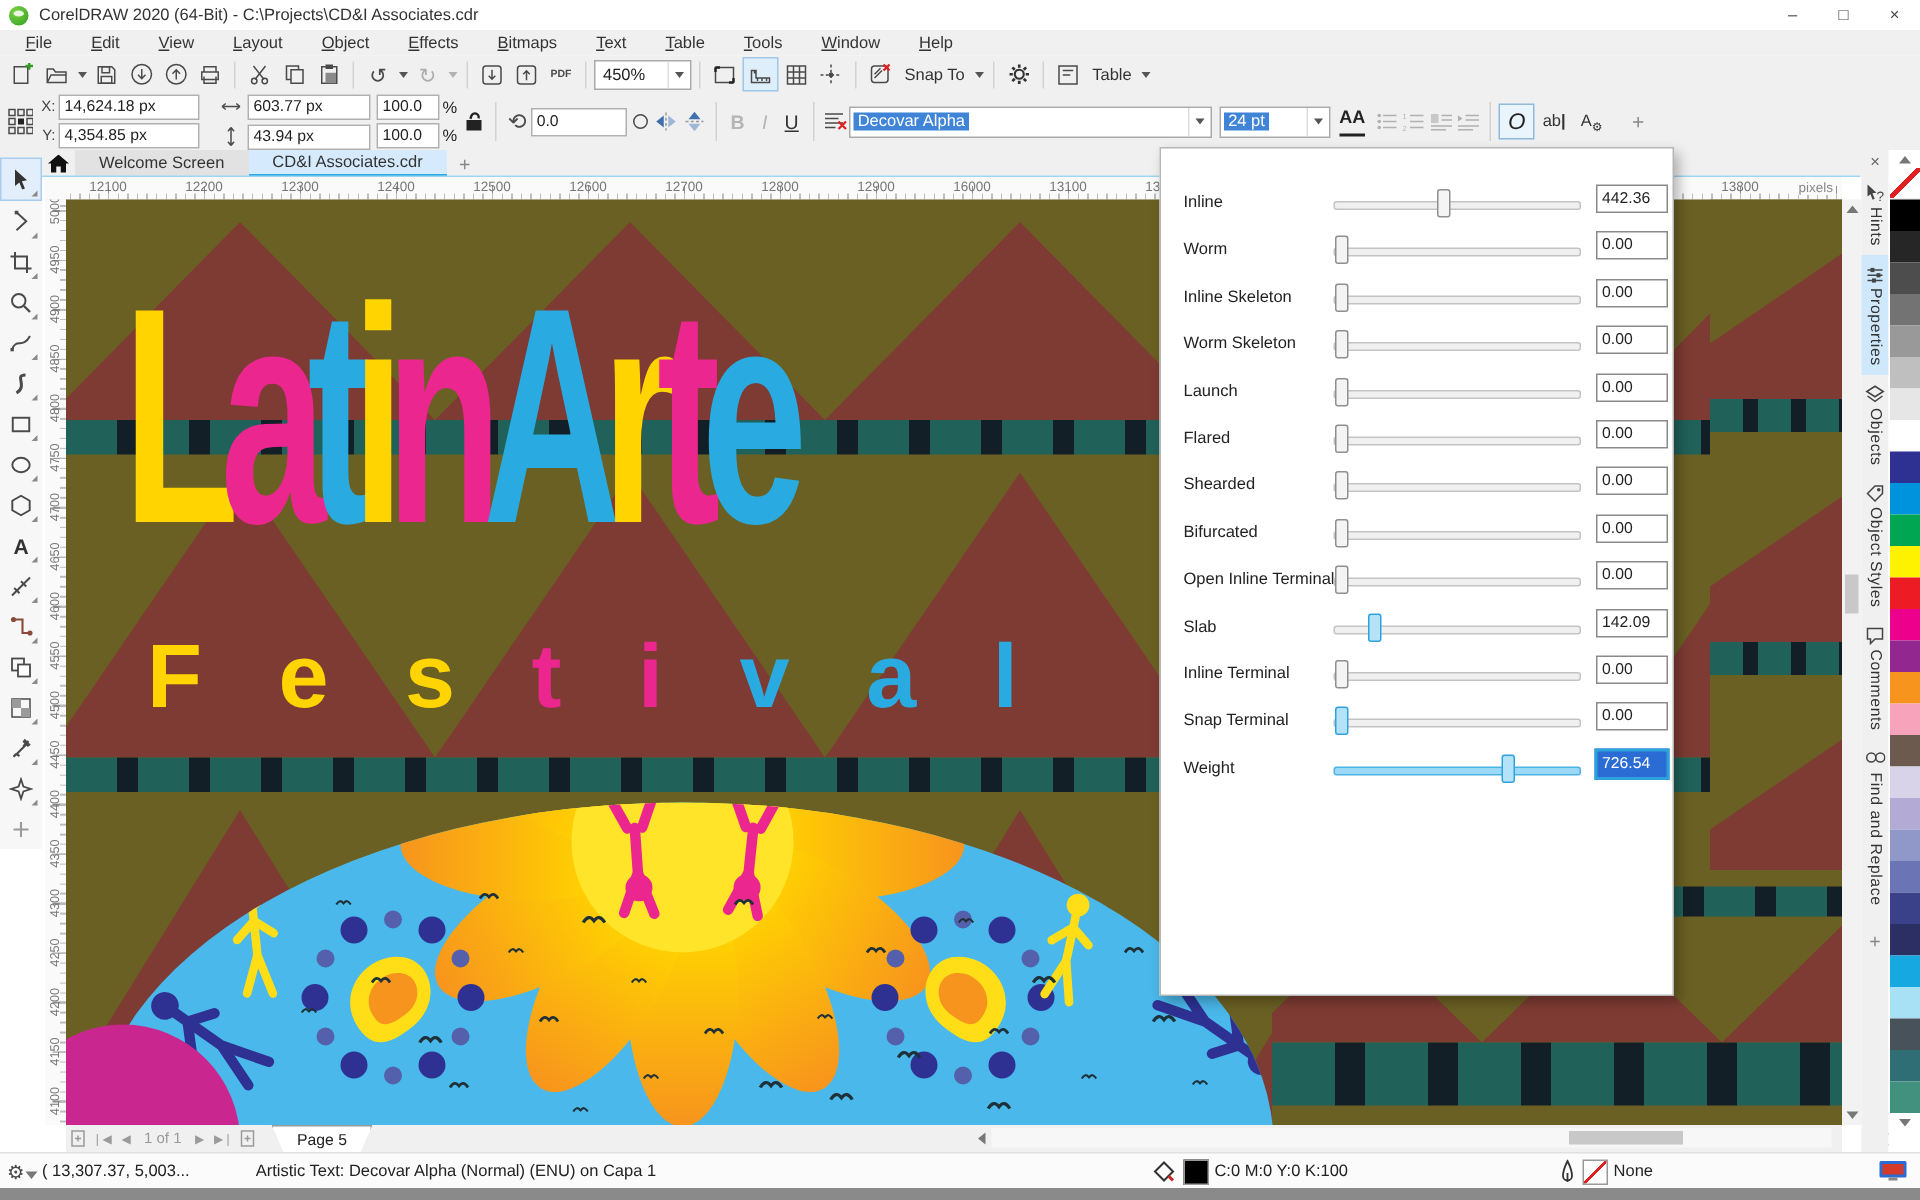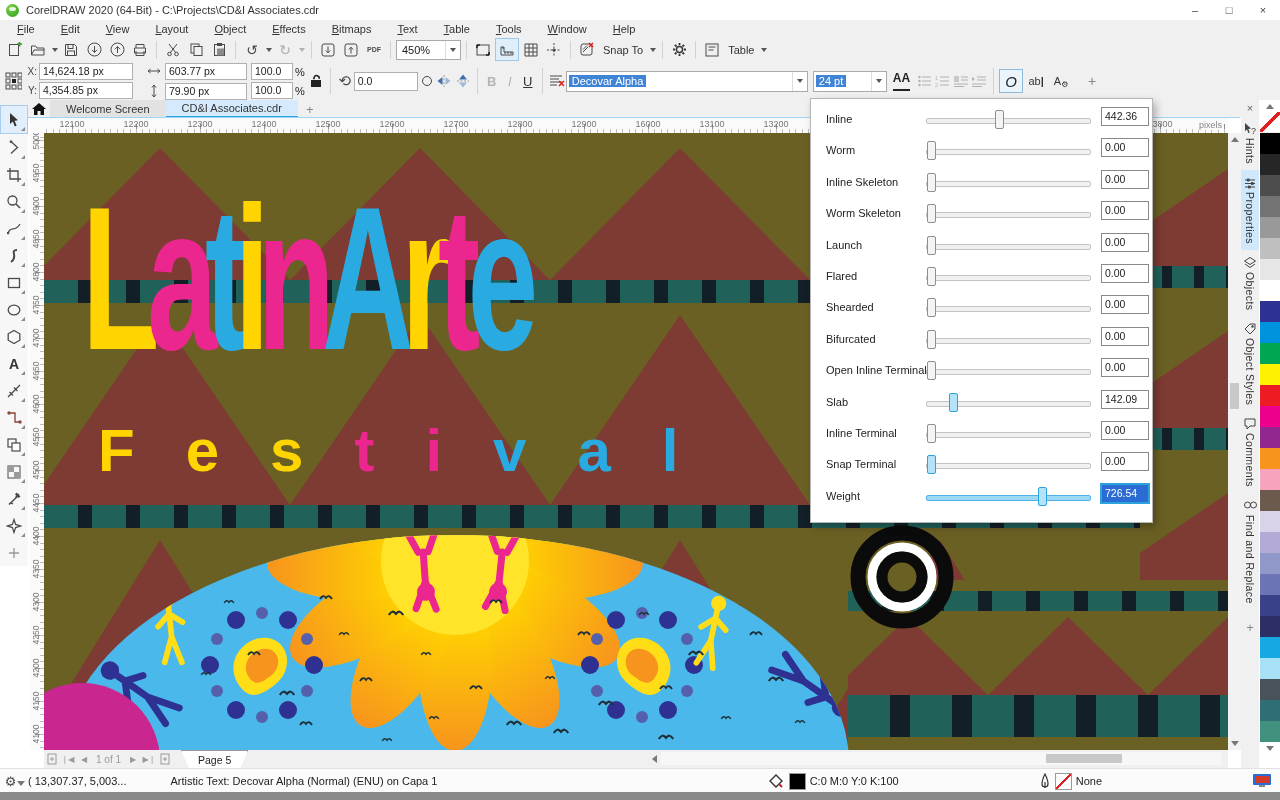--- a/index.html
+++ b/index.html
@@ -71,21 +71,21 @@
   
   #canvas{left:44px;top:133px;width:1184px;height:617px;overflow:hidden;background:#6B6023}
   .zig{position:absolute;left:0;width:1184px}
   .zig .red{position:absolute;inset:0}
   .band{position:absolute;left:0;width:1184px;height:23px}
   #art-title{position:absolute;left:38px;top:42px;font-weight:bold;font-size:205px;line-height:1;letter-spacing:-0.1em;transform:scaleX(0.62);transform-origin:left top;white-space:nowrap}
   #art-subtitle{position:absolute;left:54px;top:288px;font-weight:bold;font-size:60px;line-height:1;letter-spacing:0.85em;white-space:nowrap}
   #strip-right{position:absolute;left:1096px;top:0;width:88px;height:447px;background:#6B6023}
   #corner-br{position:absolute;left:804px;top:447px;width:380px;height:170px;background:#6B6023}
   
-  #vf-panel{left:810px;top:98px;width:343px;height:425px;background:#fff;border:1px solid #b6b6b6;box-shadow:3px 4px 8px rgba(0,0,0,.28);z-index:50;padding-top:5px;box-sizing:border-box}
+  #vf-panel{left:773px;top:98px;width:343px;height:566px;background:#fff;border:1px solid #b6b6b6;box-shadow:3px 4px 8px rgba(0,0,0,.28);z-index:50;padding-top:21px;box-sizing:border-box}
   .vf-row{position:relative;height:31.4px}
   .vf-label{position:absolute;left:15px;top:9px;font-size:11px;color:#222;white-space:nowrap}
   .vf-track{position:absolute;left:115px;top:14px;width:163px;height:4px;background:#f0f0f0;border:1px solid #c3c3c3;border-radius:2px}
   .vf-track.accent{background:#9bd9f6;border-color:#4db2e4}
   .vf-handle{position:absolute;top:-9px;width:9px;height:19px;background:#f4f4f4;border:1px solid #8f8f8f;border-radius:2px;box-sizing:border-box}
   .vf-handle.accent{background:#b4e2f8;border-color:#2da3dd}
   .vf-value{position:absolute;left:290px;top:3px;width:43px;height:17px;border:1px solid #8a8a8a;background:#fff;font-size:10.5px;line-height:17px;padding-left:3px;box-sizing:content-box}
   .vf-value.selected{border:2px solid #2da3dd;background:#2b6cd4;color:#fff;left:289px;top:2px}
   
   #vscroll{left:1228px;top:133px;width:13px;height:617px;background:#f2f2f2}
@@ -330,21 +330,21 @@
           </svg>
         </span>
         <div class="pb-field" style="width:74px">603.77 px</div>
       </div>
     <div class="pb-row">
         <span class="pb-icon">
           <svg width="8" height="14">
             <path d="M4 1 v12 M4 1 l-2 2.5 M4 1 l2 2.5 M4 13 l-2 -2.5 M4 13 l2 -2.5" stroke="#4a4a4a" fill="none"></path>
           </svg>
         </span>
-        <div class="pb-field" style="width:74px">79.90 px</div>
+        <div class="pb-field" style="width:74px">43.94 px</div>
       </div>
   </div>
   <div class="pb-col">
     <div class="pb-row">
         <div class="pb-field" style="width:34px">100.0</div>
         <span>%</span>
       </div>
     <div class="pb-row">
         <div class="pb-field" style="width:34px">100.0</div>
         <span>%</span>

